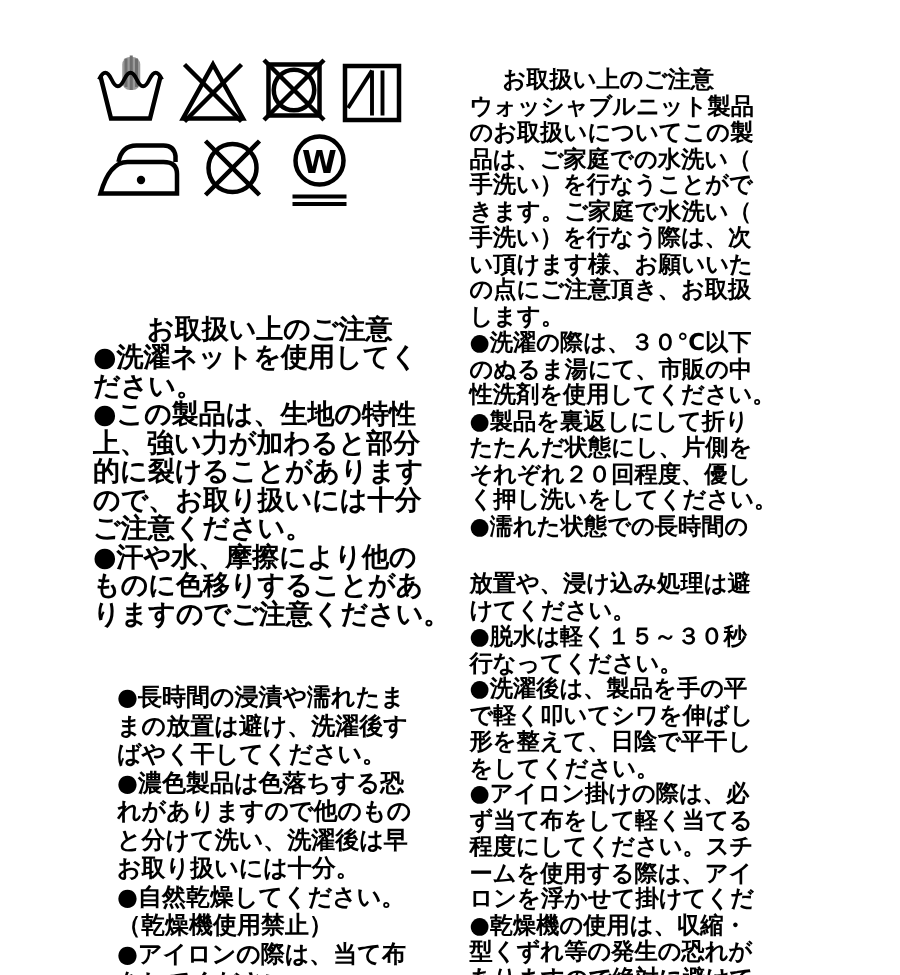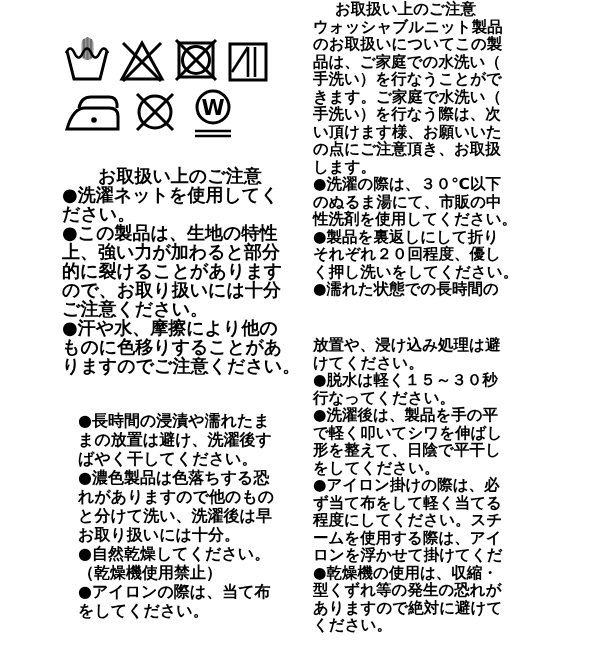--- a/index.html
+++ b/index.html
@@ -16,21 +16,21 @@
     overflow: hidden;
   }
   
   .symbols { position: absolute; left: 64px; top: 36px; }
   .symbol-row { display: flex; align-items: flex-start; gap: 9px; height: 50px; }
   .symbol-row + .symbol-row { margin-top: 2px; }
   .sym { display: inline-block; }
   .sym svg { display: block; }
 
   
-  .txtblock { position: absolute; font-weight: bold; white-space: nowrap; }
+  .txtblock { position: absolute; font-weight: bold; white-space: nowrap; margin-top: 44px; }
   .txtblock .line { white-space: nowrap; }
   .left-1  { left: 62px;  top: 166px; width: 238px; font-size: 18px; line-height: 19px; }
   .left-2  { left: 78px;  top: 411px; width: 238px; font-size: 16px; line-height: 19px; }
   .right-1 { left: 313px; top: 1px;   width: 222px; font-size: 15.5px; line-height: 17.5px; }
   .right-2 { left: 313px; top: 337px; width: 222px; font-size: 15.5px; line-height: 17.5px; }
   .left-1 .heading  { padding-left: 36px; }
   .right-1 .heading { padding-left: 22px; }
 </style>
 </head>
 <body>
@@ -131,20 +131,21 @@
         <div class="line">手洗い）を行なうことがで</div>
         <div class="line">きます。ご家庭で水洗い（</div>
         <div class="line">手洗い）を行なう際は、次</div>
         <div class="line">い頂けます様、お願いいた</div>
         <div class="line">の点にご注意頂き、お取扱</div>
         <div class="line">します。</div>
         <div class="line">●洗濯の際は、３０℃以下</div>
         <div class="line">のぬるま湯にて、市販の中</div>
         <div class="line">性洗剤を使用してください。</div>
         <div class="line">●製品を裏返しにして折り</div>
+        <div class="line">たたんだ状態にし、片側を</div>
         <div class="line">それぞれ２０回程度、優し</div>
         <div class="line">く押し洗いをしてください。</div>
         <div class="line">●濡れた状態での長時間の</div>
       </div>
   </div>
 
   <div class="txtblock right-2">
       <div class="line">放置や、浸け込み処理は避</div>
       <div class="line">けてください。</div>
       <div class="line">●脱水は軽く１５～３０秒</div>

